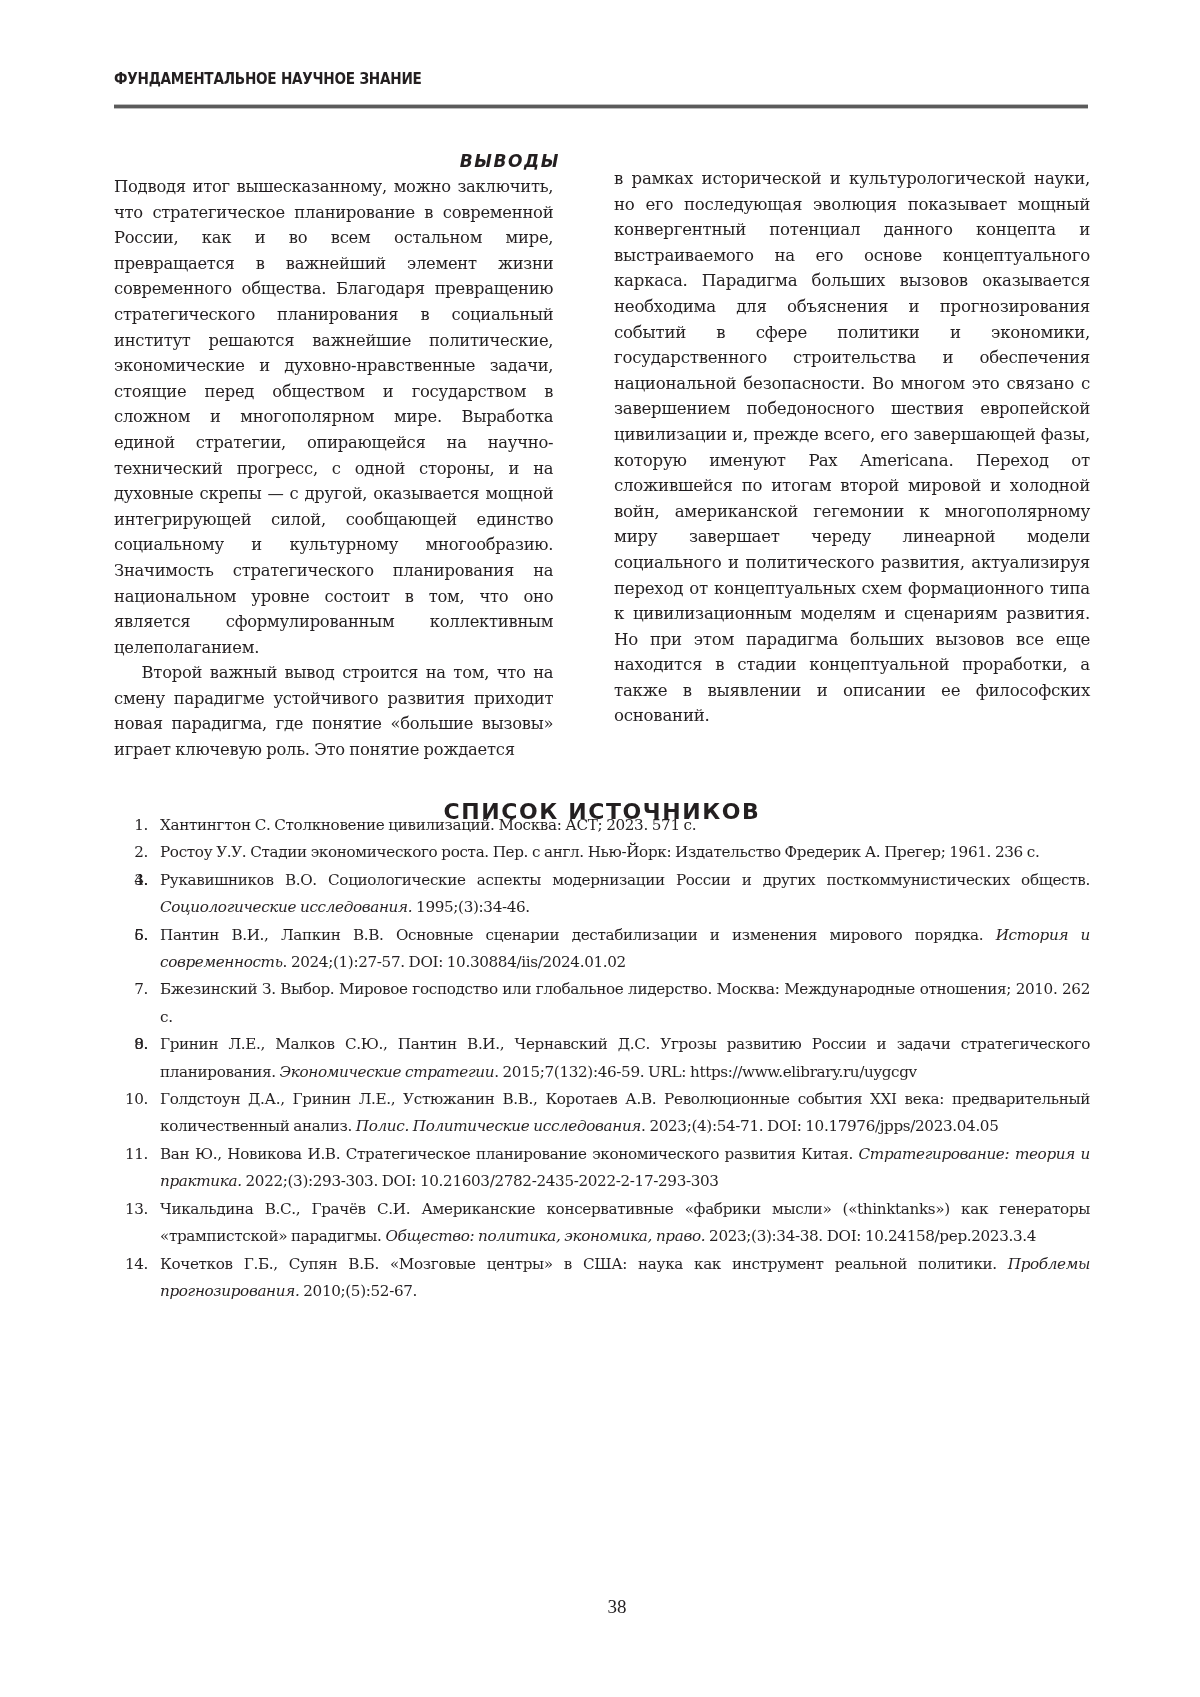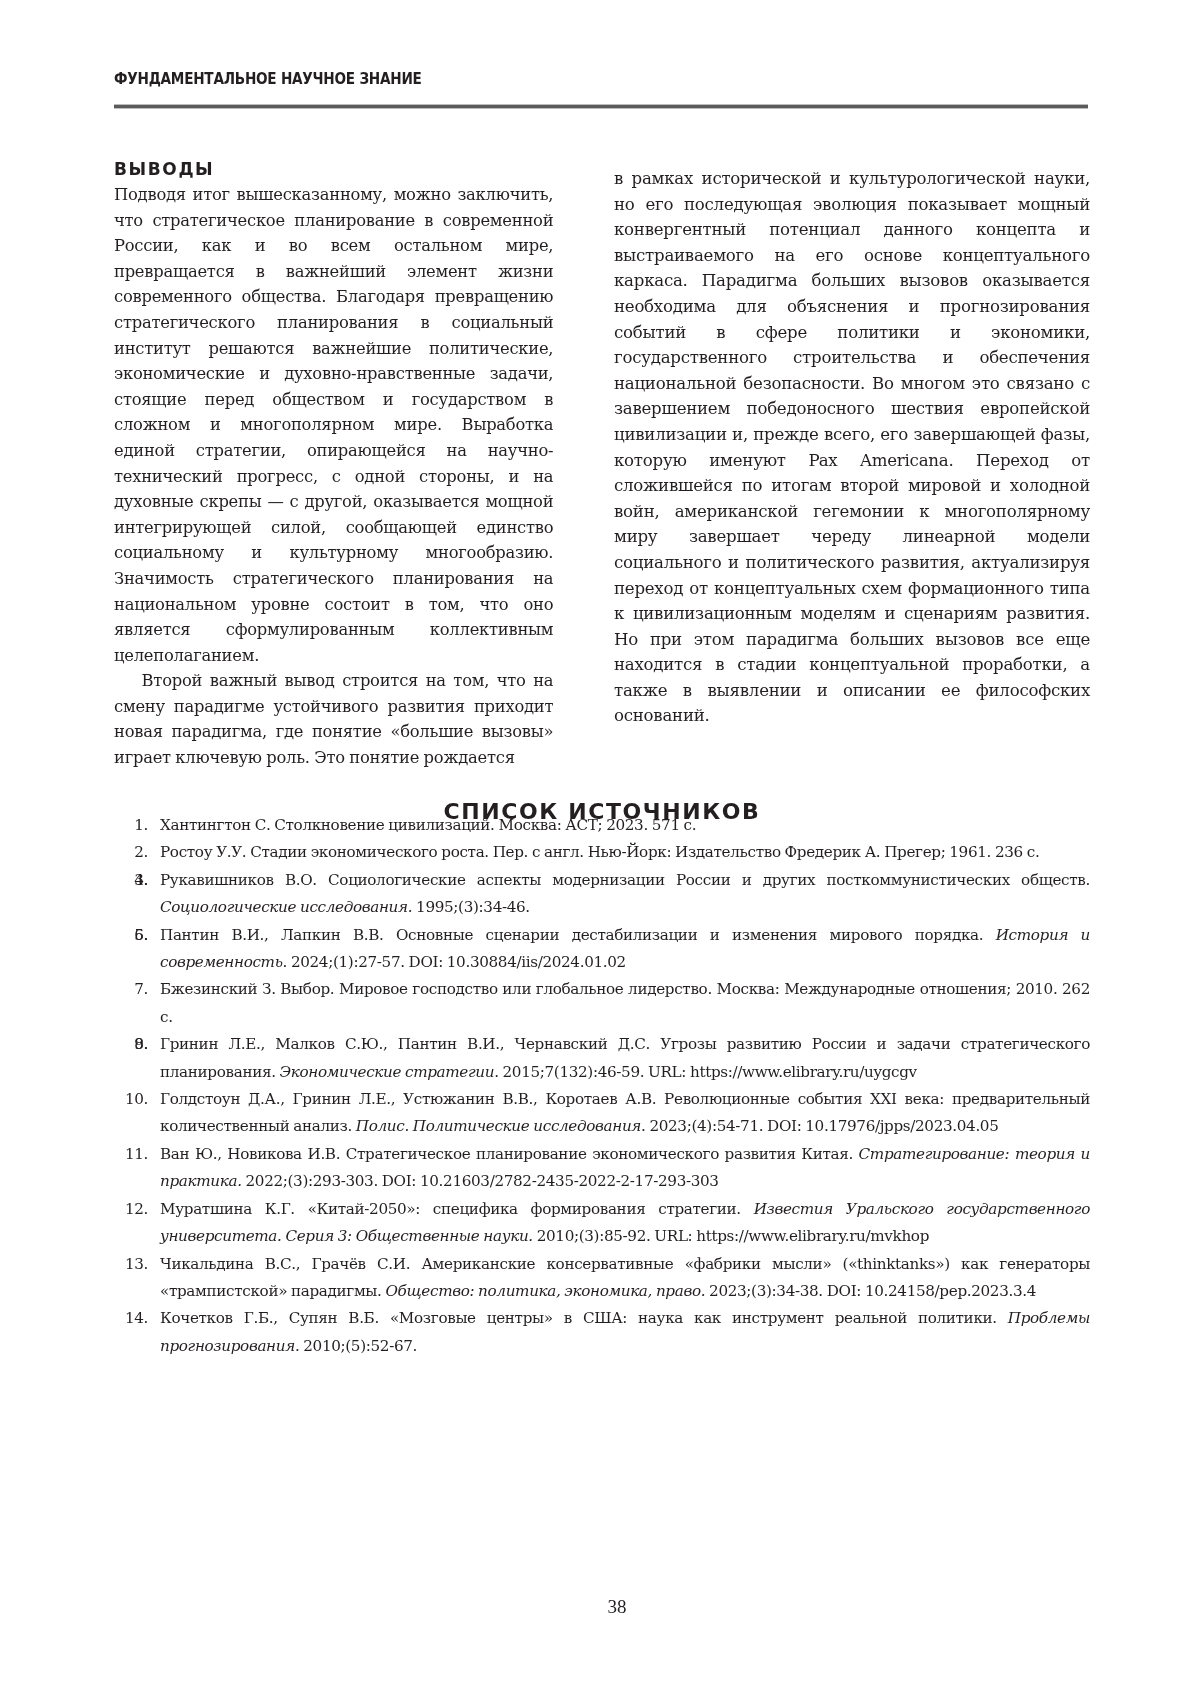--- a/index.html
+++ b/index.html
@@ -39,23 +39,24 @@
       display: flex;
       justify-content: space-between;
     }
     .col { width: 446px; }
     .col-right { width: 476px; margin-top: 16px; }
     .section-title {
       font-family: "DejaVu Sans", "Liberation Sans", sans-serif;
       font-weight: bold;
       font-size: 17px;
       letter-spacing: 1.6px;
-      text-align: left;
-      margin: 8px 0 2px 0;
+      text-align: right;
+      margin: 0 0 2px 0;
       line-height: 22px;
+      font-style: italic;
     }
     .para {
       font-size: 16.6px;
       line-height: 25.6px;
       text-align: justify;
       margin: 0;
       letter-spacing: -0.25px;
       word-spacing: -0.5px;
       transform: scaleX(0.985);
       transform-origin: left;
@@ -133,18 +134,17 @@
     <li class="ref" lang="ru" style="hyphens: auto;"><span class="ref-num">2.</span><span>Ростоу У.У. Стадии экономического роста. Пер. с англ. Нью-Йорк: Издательство Фредерик А. Прегер; 1961. 236 с.</span></li>
     <li class="ref" lang="ru" style="hyphens: auto;"><span class="ref-num">3.</span></li>
     <li class="ref" lang="ru" style="hyphens: auto;"><span class="ref-num">4.</span><span>Рукавишников В.О. Социологические аспекты модернизации России и других посткоммунистических обществ. </span><i>Социологические исследования.</i><span> 1995;(3):34-46.</span></li>
     <li class="ref" lang="ru" style="hyphens: auto;"><span class="ref-num">5.</span></li>
     <li class="ref" lang="ru" style="hyphens: auto;"><span class="ref-num">6.</span><span>Пантин В.И., Лапкин В.В. Основные сценарии дестабилизации и изменения мирового порядка. </span><i>История и современность</i><span>. 2024;(1):27-57. DOI: 10.30884/iis/2024.01.02</span></li>
     <li class="ref" lang="ru" style="hyphens: auto;"><span class="ref-num">7.</span><span>Бжезинский З. Выбор. Мировое господство или глобальное лидерство. Москва: Международные отношения; 2010. 262 с.</span></li>
     <li class="ref" lang="ru" style="hyphens: auto;"><span class="ref-num">8.</span></li>
     <li class="ref" lang="ru" style="hyphens: auto;"><span class="ref-num">9.</span><span>Гринин Л.Е., Малков С.Ю., Пантин В.И., Чернавский Д.С. Угрозы развитию России и задачи стратегического планирования. </span><i>Экономические стратегии</i><span>. 2015;7(132):46-59. URL: https://www.elibrary.ru/uygcgv</span></li>
     <li class="ref" lang="ru" style="hyphens: auto;"><span class="ref-num">10.</span><span>Голдстоун Д.А., Гринин Л.Е., Устюжанин В.В., Коротаев А.В. Революционные события XXI века: предварительный количественный анализ. </span><i>Полис. Политические исследования</i><span>. 2023;(4):54-71. DOI: 10.17976/jpps/2023.04.05</span></li>
     <li class="ref" lang="ru" style="hyphens: auto;"><span class="ref-num">11.</span><span>Ван Ю., Новикова И.В. Стратегическое планирование экономического развития Китая. </span><i>Стратегирование: теория и практика.</i><span> 2022;(3):293-303. DOI: 10.21603/2782-2435-2022-2-17-293-303</span></li>
-    <li class="ref" lang="ru" style="hyphens: auto;"><span class="ref-num">12.</span><span>Муратшина К.Г. «Китай-2050»: специфика формирования стратегии. </span><i>Известия Уральского государственного университета. Серия 3: Общественные науки.</i><span> 2010;(3):85-92. URL: https://www.elibrary.ru/mvkhop</span></li>
     <li class="ref" lang="ru" style="hyphens: auto;"><span class="ref-num">13.</span><span>Чикальдина В.С., Грачёв С.И. Американские консервативные «фабрики мысли» («thinktanks») как генераторы «трампистской» парадигмы. </span><i>Общество: политика, экономика, право.</i><span> 2023;(3):34-38. DOI: 10.24158/pep.2023.3.4</span></li>
     <li class="ref" lang="ru" style="hyphens: auto;"><span class="ref-num">14.</span><span>Кочетков Г.Б., Супян В.Б. «Мозговые центры» в США: наука как инструмент реальной политики. </span><i>Проблемы прогнозирования.</i><span> 2010;(5):52-67.</span></li>
   </ol>
 
 <div class="page-number">38</div>
 
 </body></html>

